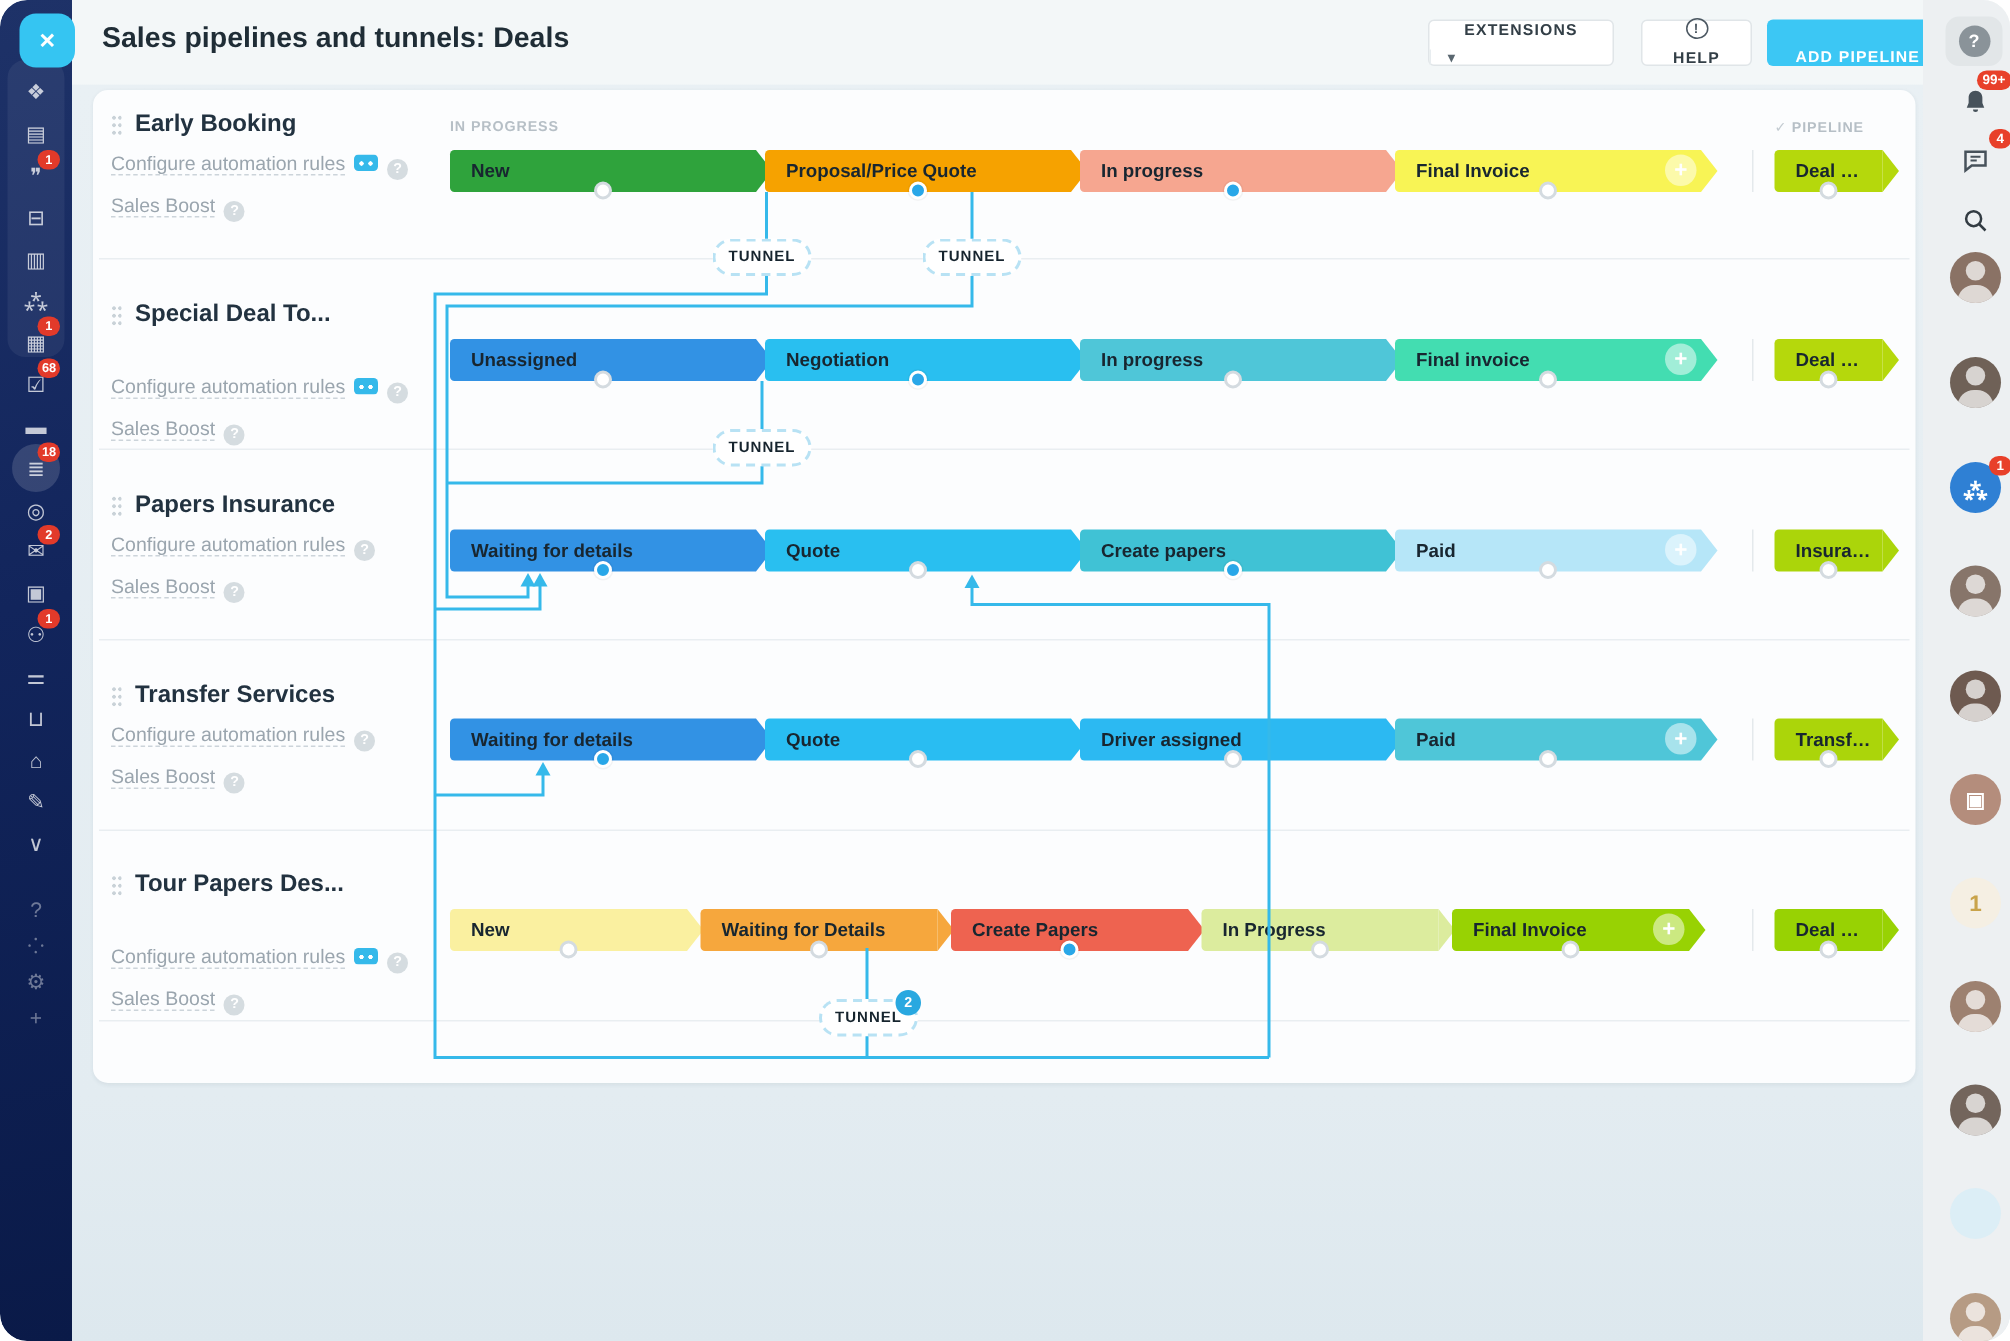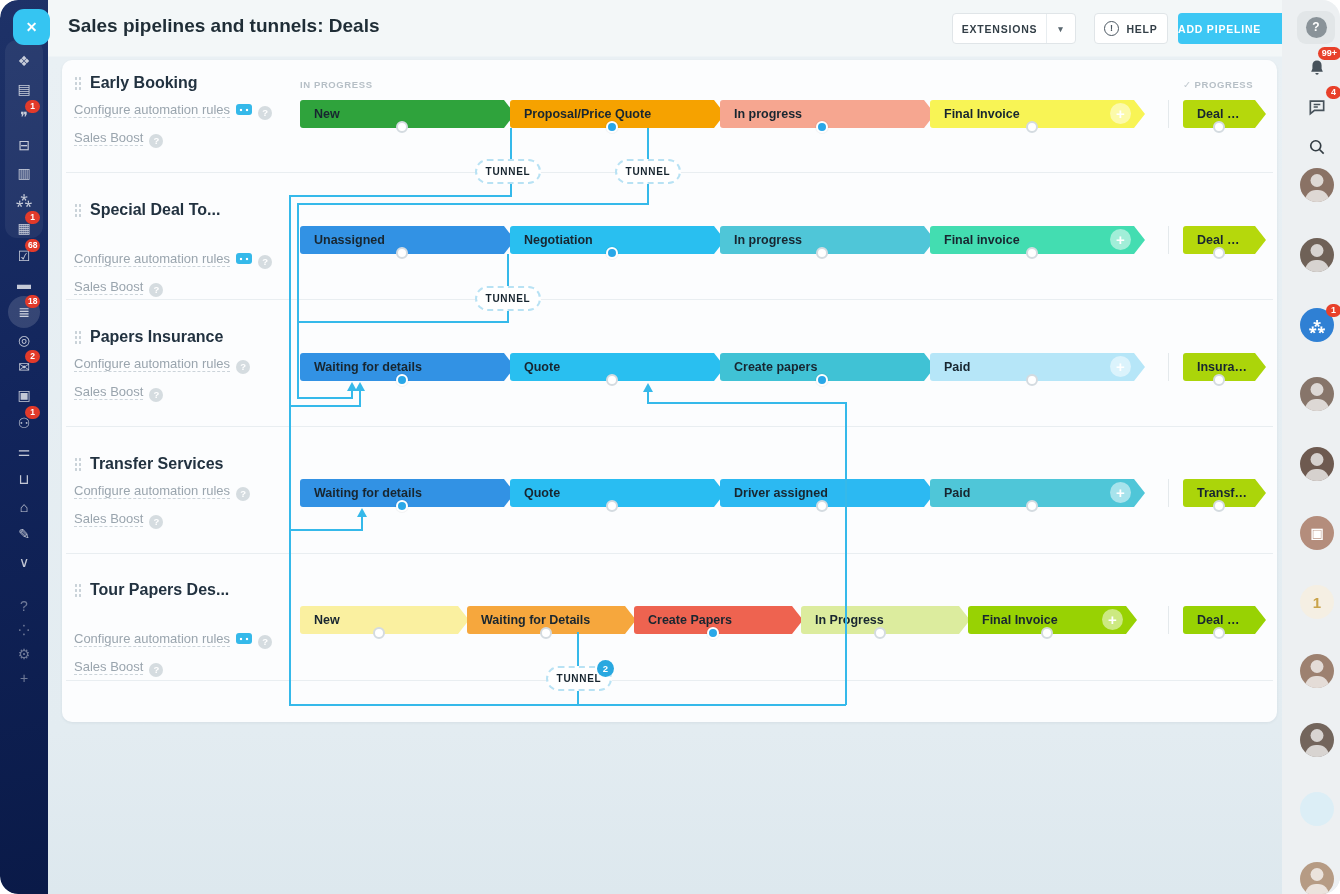--- a/index.html
+++ b/index.html
@@ -16,29 +16,29 @@
   .sitem .sg{position:relative;z-index:2;color:rgba(255,255,255,.75);font-size:14px;line-height:24px;}
   .sitem.dim .sg{color:rgba(255,255,255,.4);}
   .sitem.active::before{content:"";position:absolute;left:50%;top:50%;transform:translate(-50%,-50%);
                         width:32px;height:32px;border-radius:50%;background:rgba(255,255,255,.14);}
   .sbadge{position:absolute;left:25px;top:-5px;z-index:3;background:#e23a2a;color:#fff;border-radius:8px;
           font-size:8.5px;font-weight:bold;line-height:13px;min-width:9px;padding:0 3px;text-align:center;}
 
   
   .page-title{position:absolute;left:68px;top:15px;font-size:19px;font-weight:700;color:#1f2d36;z-index:3;}
   .hbtn{position:absolute;top:13px;height:31px;box-sizing:border-box;border-radius:4px;display:flex;align-items:center;
-        font-size:10.5px;font-weight:bold;letter-spacing:.8px;color:#333f47;z-index:3;cursor:pointer;}
+        font-size:10.5px;font-weight:bold;letter-spacing:.8px;color:#333f47;z-index:3;cursor:pointer;flex-direction:column;}
   .btn-extensions{left:952px;width:124px;background:#fff;border:1px solid #e0e5e8;padding:0;}
   .btn-extensions .lab{flex:1;text-align:center;}
   .btn-extensions .caret{width:28px;align-self:stretch;display:flex;align-items:center;justify-content:center;
                          border-left:1px solid #e8edf0;color:#5a6770;font-size:9px;}
   .btn-help{left:1094px;width:74px;background:#fff;border:1px solid #e0e5e8;justify-content:center;gap:7px;}
   .btn-help .info-i{width:15px;height:15px;border-radius:50%;border:1.5px solid #4c5862;box-sizing:border-box;
                     font-size:9px;line-height:12px;text-align:center;color:#4c5862;font-weight:bold;}
-  .btn-add{left:1178px;width:121px;background:#3cc7f4;color:#fff;justify-content:flex-start;border:none;}
+  .btn-add{left:1178px;width:121px;background:#3cc7f4;color:#fff;justify-content:flex-end;border:none;}
 
   
   .panel{position:absolute;left:62px;top:60px;width:1215px;height:662px;background:#fcfdfe;border-radius:10px;
          box-shadow:0 1px 3px rgba(30,50,70,.07);z-index:1;}
   .hdiv{position:absolute;left:66px;width:1207px;height:1px;background:#e9eef1;z-index:1;}
   .vsep{position:absolute;left:1168px;width:1px;height:28px;background:#e4e9ec;z-index:1;}
   .col-label{position:absolute;font-size:9.5px;font-weight:bold;letter-spacing:.6px;color:#b6bfc6;z-index:2;}
   .col-label .chk{color:#c3cbd1;margin-right:3px;font-weight:normal;}
 
   
@@ -116,21 +116,21 @@
   <div class="hdiv" style="top:426px"></div>
   <div class="hdiv" style="top:553px"></div>
   <div class="hdiv" style="top:680px"></div>
   <div class="vsep" style="top:100px"></div>
   <div class="vsep" style="top:226px"></div>
   <div class="vsep" style="top:353px"></div>
   <div class="vsep" style="top:479px"></div>
   <div class="vsep" style="top:606px"></div>
 
   <div class="col-label" style="left:300px;top:79px">IN PROGRESS</div>
-  <div class="col-label" style="left:1183px;top:79px"><span class="chk">✓</span><span>PROGRESS</span></div>
+  <div class="col-label" style="left:1183px;top:79px"><span class="chk">✓</span><span>PIPELINE</span></div>
 
   <div class="pinfo" style="top:74px">
     <div class="ptitle-row">
         <span class="grip"></span>
         <h3>Early Booking</h3>
       </div>
     <div class="plink-row"><a>Configure automation rules</a><span class="bot"></span><span class="q">?</span></div>
     <div class="plink-row"><a>Sales Boost</a><span class="q">?</span></div>
   </div>
   <div class="pinfo" style="top:201px">

